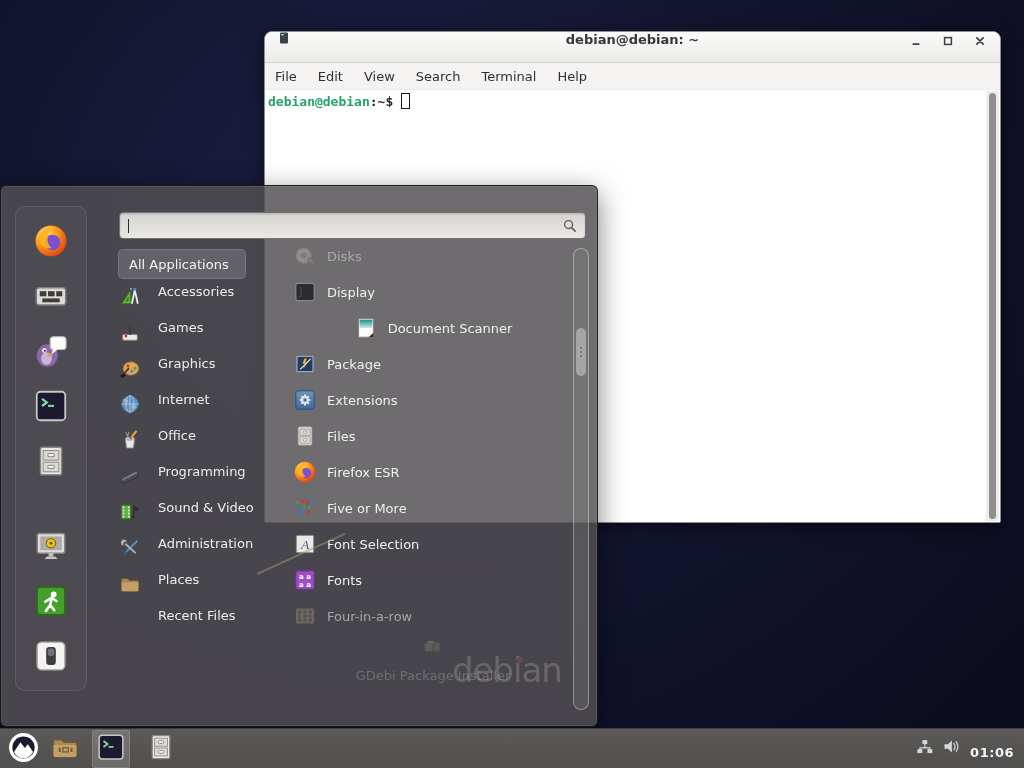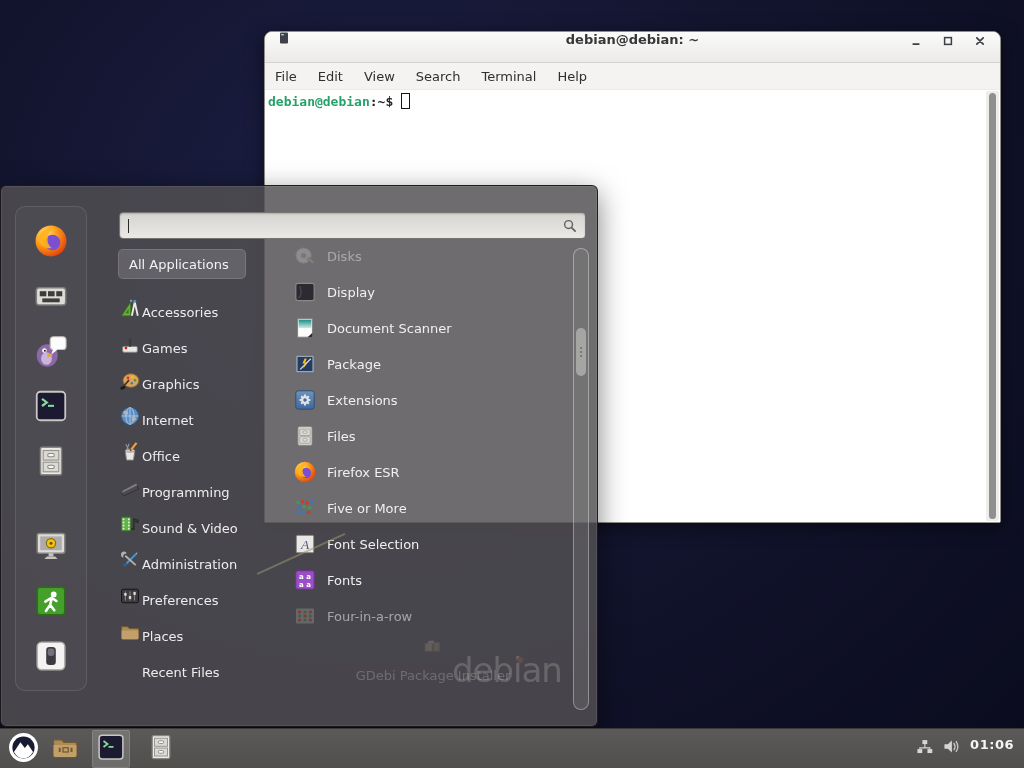--- a/index.html
+++ b/index.html
@@ -46,21 +46,21 @@
   .searchbox { position:absolute; left:118px; top:26px; width:467px; height:27px;
                background:linear-gradient(#d6d4d1,#eae9e6); border:1px solid #76746f; border-radius:4px;
                box-shadow:inset 0 1px 2px rgba(0,0,0,.18); display:flex; align-items:center; padding:0 8px; }
   .caret { width:1px; height:14px; background:#2a2a2a; margin-right:3px; }
   .sp { font-size:13px; color:#333; }
   .mag { margin-left:auto; display:flex; }
   .allapps { position:absolute; left:117px; top:63px; width:128px; height:30px;
              background:rgba(255,255,255,.15); box-shadow:inset 0 0 0 1px rgba(255,255,255,.13);
              border-radius:5px; color:#f2f2f2; font-size:13px; display:flex; align-items:center; padding-left:11px; }
   .catlist { position:absolute; left:117px; top:98px; width:150px; }
-  .catrow { height:36px; display:flex; align-items:flex-end; gap:0; }
+  .catrow { height:36px; display:flex; align-items:flex-start; gap:16px; }
   .cat-ic { width:24px; height:24px; display:flex; align-items:center; justify-content:center; flex:0 0 24px; }
   .cat-lb { font-size:13px; color:#ededed; white-space:nowrap; }
   .applist { position:absolute; left:266px; top:52px; width:306px; height:470px; overflow:hidden; }
   .approw { height:36px; display:flex; align-items:center; gap:10px; padding-left:26px; }
   .app-ic { width:24px; height:24px; display:flex; align-items:center; justify-content:center; flex:0 0 24px; }
   .app-lb { font-size:13px; color:#f0f0f0; white-space:nowrap; }
   .mscroll { position:absolute; left:572px; top:62px; width:16px; height:462px;
              border:1px solid rgba(255,255,255,.35); border-radius:8px; background:rgba(135,135,135,.25); }
   .mthumb { position:absolute; left:2px; top:79px; width:10px; height:48px; background:#a5a5a3; border-radius:5px;
             display:flex; flex-direction:column; align-items:center; justify-content:center; gap:2px; }
@@ -70,21 +70,21 @@
 
   
   .taskbar { position:absolute; left:0; bottom:0; width:1024px; height:40px; z-index:4;
              background:linear-gradient(#5b5a58,#504f4d); border-top:1px solid #3c3b39;
              display:flex; align-items:center; padding:0 6px; }
   .menubtn { width:34px; height:34px; border:none; background:transparent; display:flex; align-items:center; justify-content:center; margin-left:0; cursor:default; }
   .launchers { display:flex; align-items:center; }
   .launcher { width:34px; height:36px; border:none; background:transparent; display:flex; align-items:center; justify-content:center; margin-left:8px; cursor:default; }
   .launcher.active { background:rgba(255,255,255,.16); box-shadow:inset 0 0 0 1px rgba(255,255,255,.12);
                      border-radius:2px; width:38px; height:38px; margin-left:10px; margin-right:6px; }
-  .tray { margin-left:auto; display:flex; align-items:flex-start; gap:9px; padding-right:4px; }
+  .tray { margin-left:auto; display:flex; align-items:flex-end; gap:9px; padding-right:4px; }
   .statusicons { display:flex; align-items:center; gap:8px; }
   .st-ic { display:flex; }
   .clock { font-size:13px; font-weight:bold; color:#f5f5f5; letter-spacing:.5px; }
 </style>
 </head>
 <body>
 
 <div class="screen">
 
   <div class="watermark">
@@ -353,32 +353,20 @@
               </g>
               <g transform="rotate(-48 12 12)">
                 <rect x="11" y="5" width="2" height="15.4" fill="#b4b2ae"></rect>
                 <path d="M9.2 4.8 A3.3 3.3 0 1 1 14.8 4.8 L13.2 3.2 L10.8 3.2 Z" fill="#b4b2ae"></path>
               </g>
             </svg>
           </span>
           <span class="cat-lb">Administration</span>
         </div>
 
-        <div class="catrow">
-          <span class="cat-ic">
-            <svg width="22" height="22" viewBox="0 0 24 24" xmlns="http://www.w3.org/2000/svg">
-              <rect x="2.8" y="4.6" width="18.4" height="14.8" rx="1.8" fill="#3d3b3f" stroke="#121014"></rect>
-              <path d="M7 7 V17 M12 7 V17 M17 7 V17" stroke="#8e8c90"></path>
-              <rect x="5.7" y="8.6" width="2.6" height="3.2" rx="0.6" fill="#dddbd7"></rect>
-              <rect x="10.7" y="12" width="2.6" height="3.2" rx="0.6" fill="#dddbd7"></rect>
-              <rect x="15.7" y="7.6" width="2.6" height="3.2" rx="0.6" fill="#dddbd7"></rect>
-            </svg>
-          </span>
-          <span class="cat-lb">Preferences</span>
-        </div>
 
         <div class="catrow">
           <span class="cat-ic">
             <svg width="22" height="22" viewBox="0 0 24 24" xmlns="http://www.w3.org/2000/svg">
               <path d="M2.8 6.2 L9.4 6.2 L11.2 8.2 L21.2 8.2 L21.2 18.6 A1.4 1.4 0 0 1 19.8 20 L4.2 20 A1.4 1.4 0 0 1 2.8 18.6 Z" fill="#ab8a56" stroke="#74582f"></path>
               <path d="M2.8 10.4 L21.2 10.4 L21.2 18.6 A1.4 1.4 0 0 1 19.8 20 L4.2 20 A1.4 1.4 0 0 1 2.8 18.6 Z" fill="#c2a06a"></path>
             </svg>
           </span>
           <span class="cat-lb">Places</span>
         </div>
@@ -407,21 +395,21 @@
         <div class="approw" style="opacity: 1;">
           <span class="app-ic">
             <svg width="24" height="24" viewBox="0 0 24 24" xmlns="http://www.w3.org/2000/svg">
               <rect x="2.8" y="3.4" width="18.4" height="17.2" rx="2" fill="#2d2b32" stroke="#8a8886" stroke-width="1.2"></rect>
               <path d="M5.2 18 Q10 15.2 7 6.2" fill="none" stroke="#45434c" stroke-width="1.6"></path>
             </svg>
           </span>
           <span class="app-lb">Display</span>
         </div>
 
-        <div class="approw" style="opacity: 1;">
+        <div class="approw" style="opacity: 1; justify-content: center;">
           <span class="app-ic">
             <svg width="24" height="24" viewBox="0 0 24 24" xmlns="http://www.w3.org/2000/svg">
               <defs>
                 <linearGradient id="g24" x1="0" y1="0" x2="0" y2="1">
                   <stop offset="0%" stop-color="#1f8f86"></stop>
                   <stop offset="100%" stop-color="#c8ebe5"></stop>
                 </linearGradient>
               </defs>
               <rect x="4.6" y="2.8" width="14.8" height="18.4" fill="#fdfdfc" stroke="#84827e"></rect>
               <rect x="5.6" y="3.8" width="12.8" height="8.2" fill="url(#g24)"></rect>

